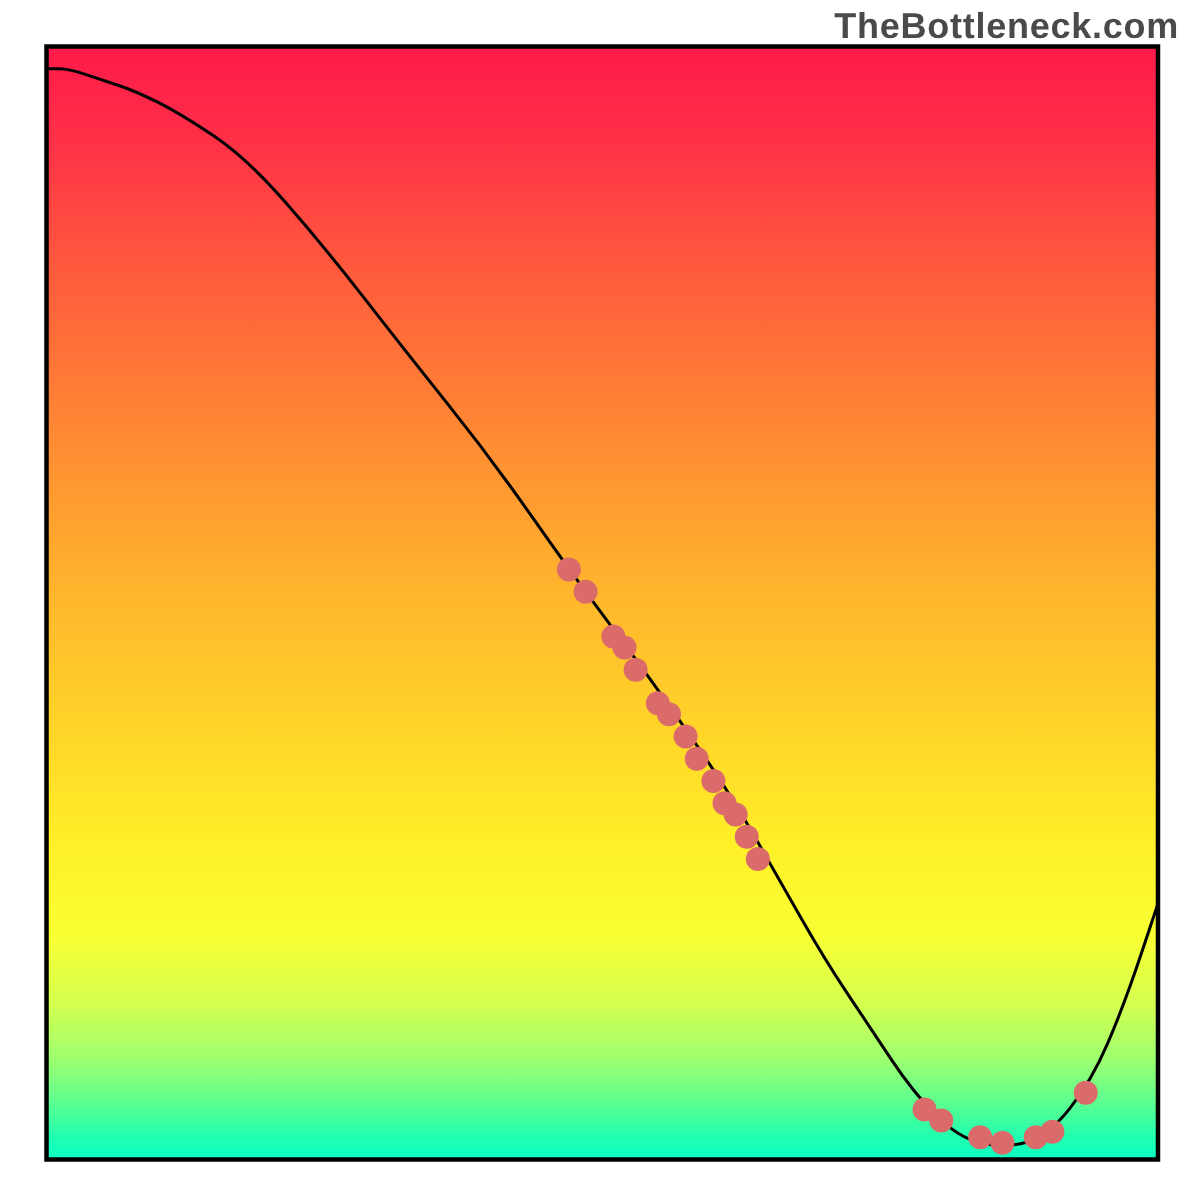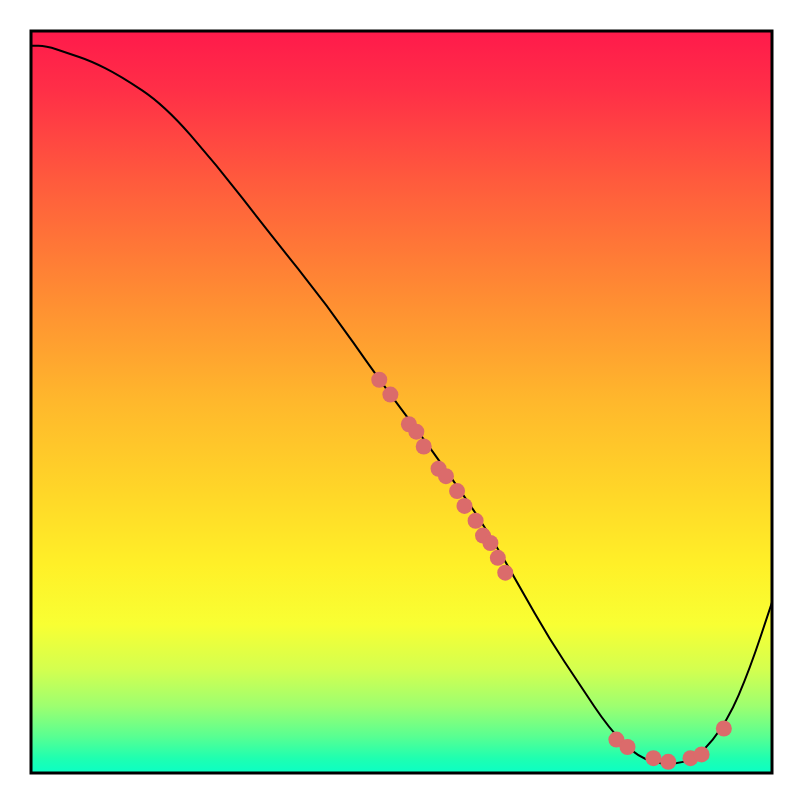--- a/index.html
+++ b/index.html
@@ -32,20 +32,21 @@
     width: 800px;
     height: 800px;
     z-index: 10;
   }
 </style>
 </head>
 <body>
 
 <div class="chart-container">
 
+  <div class="watermark">TheBottleneck.com</div>
 
   <svg class="plot" viewBox="0 0 800 800">
     <defs>
       <linearGradient id="bg-grad" x1="0" y1="0" x2="0" y2="1">
           <stop offset="0%" stop-color="#ff1a4b"></stop>
           <stop offset="8%" stop-color="#ff2f47"></stop>
           <stop offset="20%" stop-color="#ff5a3d"></stop>
           <stop offset="35%" stop-color="#ff8a33"></stop>
           <stop offset="50%" stop-color="#ffb82c"></stop>
           <stop offset="62%" stop-color="#ffd628"></stop>

